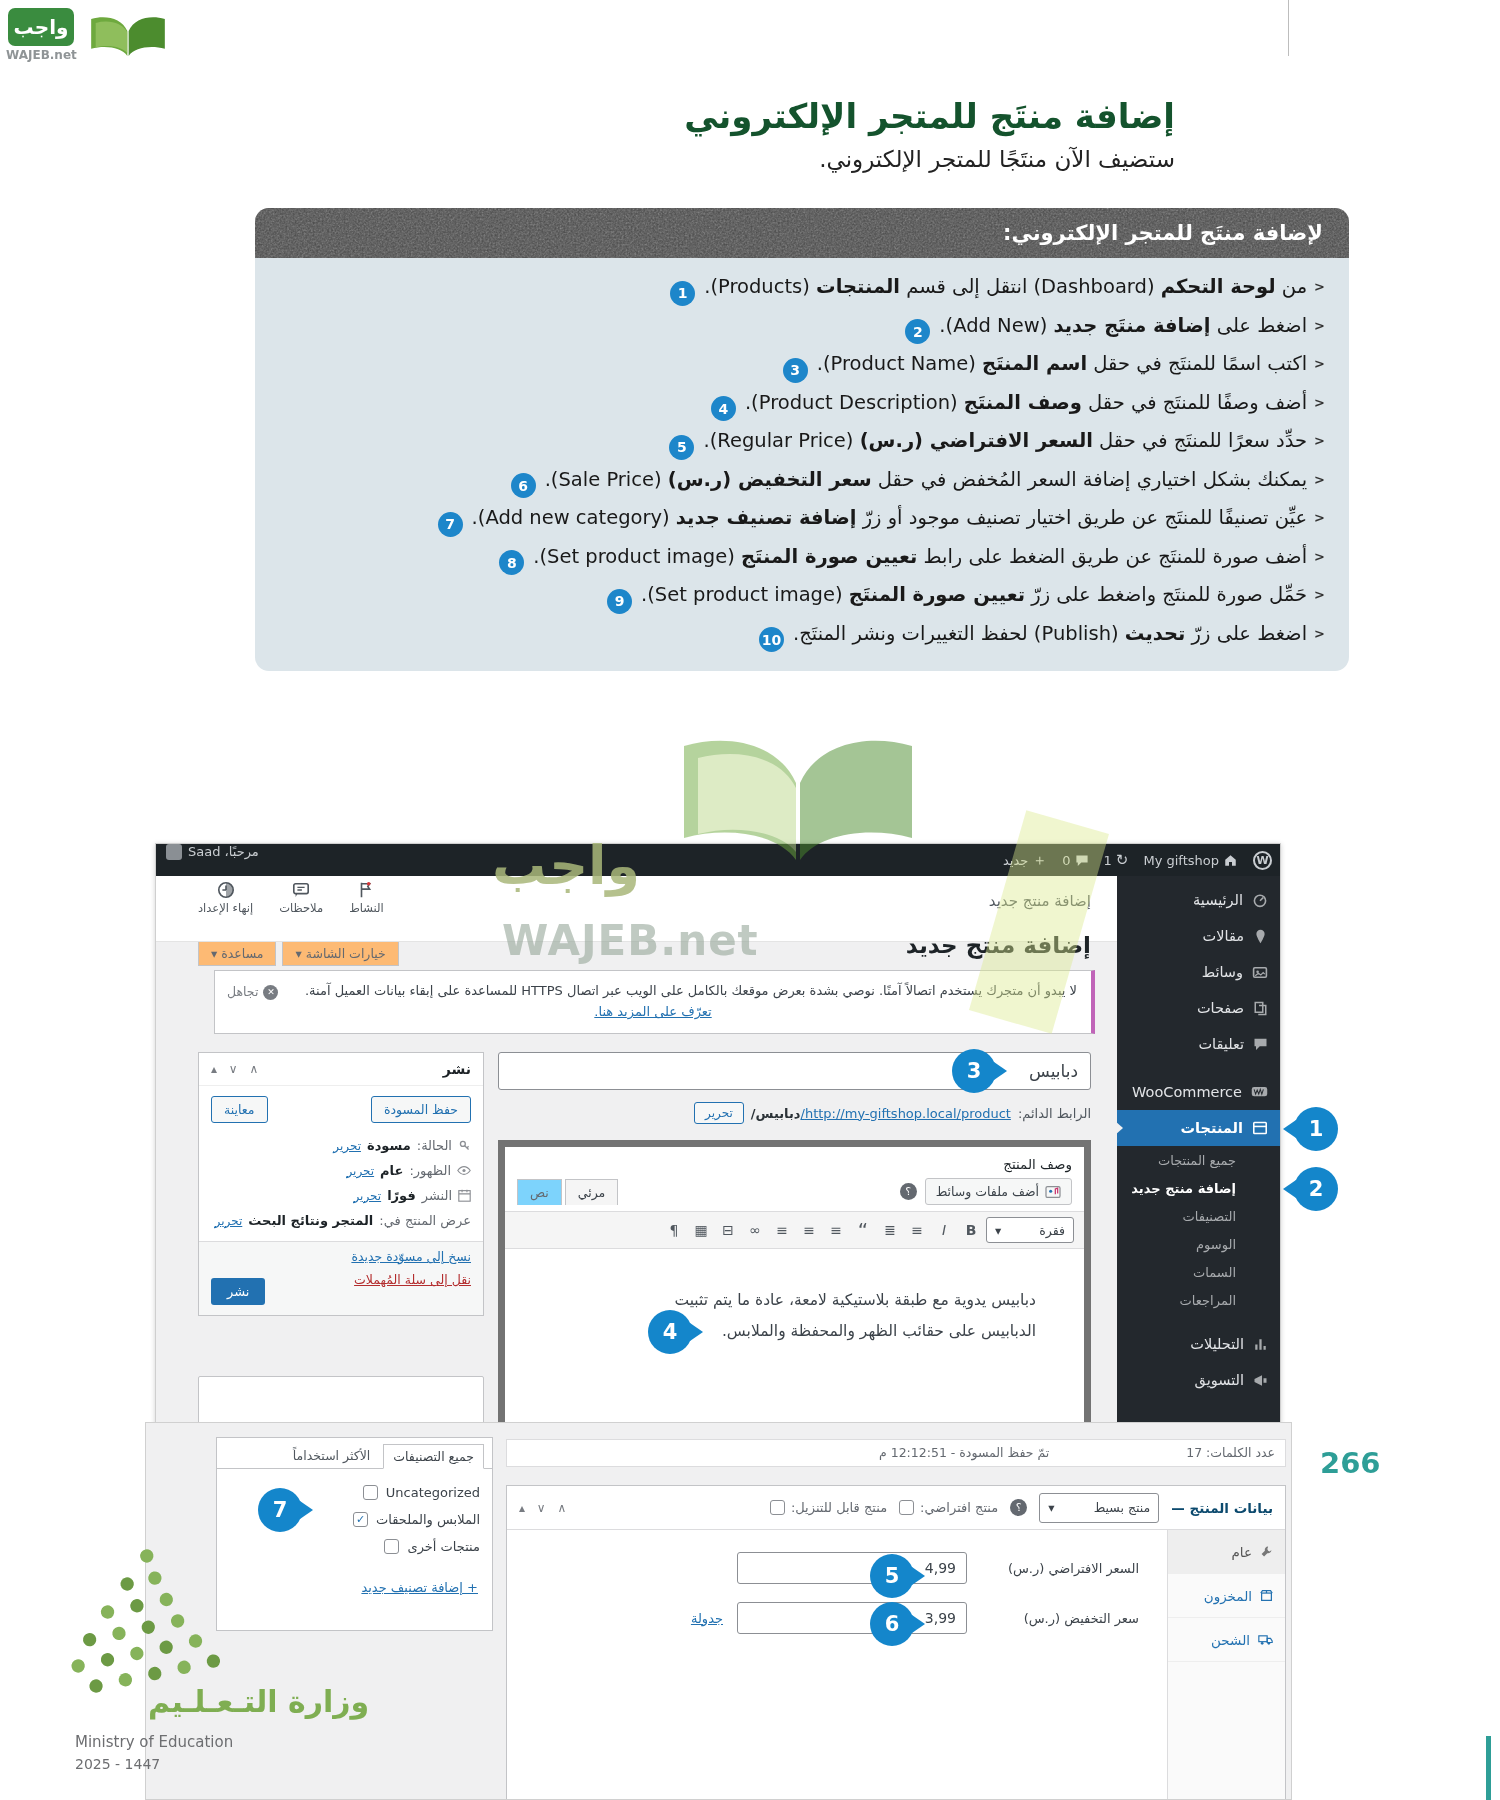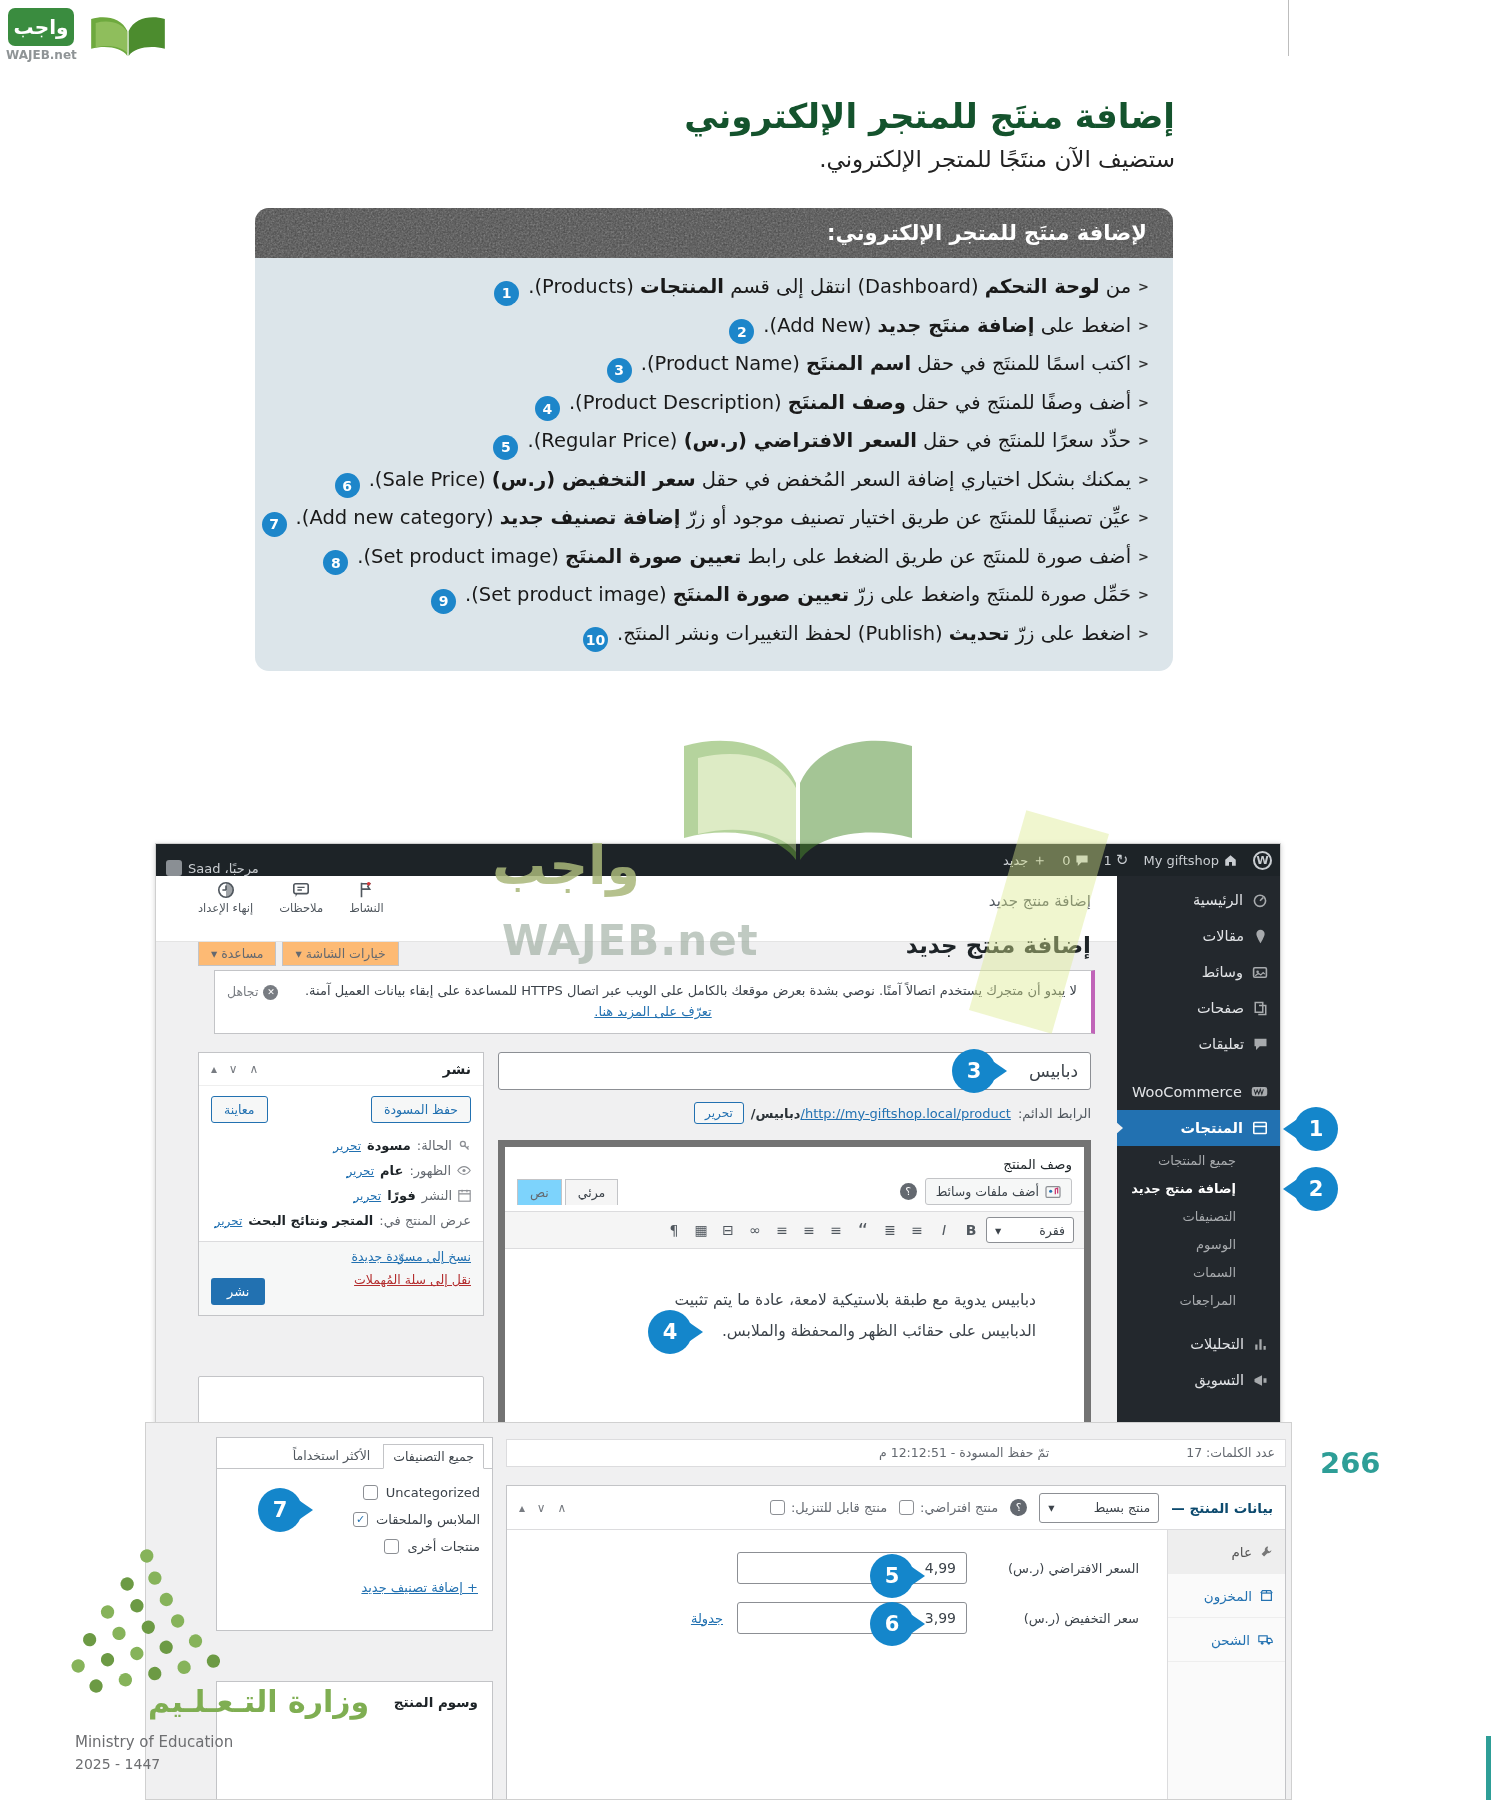--- a/index.html
+++ b/index.html
@@ -9,21 +9,21 @@
   .abs{position:absolute}
   b{font-weight:700}
   
   .brandbox{left:8px;top:8px;width:66px;height:38px;background:#3a8c3f;border-radius:7px;
             color:#fff;font-size:20px;font-weight:700;display:flex;align-items:center;justify-content:center}
   .branddomain{left:6px;top:48px;font-size:12px;font-weight:700;color:#8f9496;direction:ltr}
   
   .title{right:325px;top:96px;font-size:34px;font-weight:700;color:#14532d}
   .subtitle{right:325px;top:146px;font-size:23px;color:#222}
   
-  .ibox{left:255px;top:208px;width:918px;border-radius:14px;overflow:hidden}
+  .ibox{left:255px;top:208px;width:1094px;border-radius:14px;overflow:hidden}
   .ihead{position:relative;height:50px}
   .ihead svg{position:absolute;inset:0}
   .ihead .t{position:absolute;inset:0;display:flex;align-items:center;padding:0 26px;
             color:#fff;font-size:21px;font-weight:700;z-index:2}
   .ibody{background:#dce5ea;padding:10px 24px 18px 18px}
   .step{line-height:38.5px;font-size:19.5px;color:#191919;text-align:right;white-space:nowrap}
   .bl{font-size:13px;font-weight:700;color:#333;margin-left:7px;vertical-align:2px}
   .sb{display:inline-flex;width:25px;height:25px;border-radius:50%;background:#1d86ca;color:#fff;
       font-size:14px;font-weight:700;align-items:center;justify-content:center;margin-right:9px;vertical-align:-5px}
   
@@ -31,21 +31,21 @@
       font-size:21px;font-weight:700;display:flex;align-items:center;justify-content:center}
   .co.tl::before{content:"";position:absolute;left:-11px;top:13px;border-top:9px solid transparent;
       border-bottom:9px solid transparent;border-right:13px solid #1486cb}
   .co.tr::after{content:"";position:absolute;right:-11px;top:13px;border-top:9px solid transparent;
       border-bottom:9px solid transparent;border-left:13px solid #1486cb}
   
   .shot1{left:155px;top:843px;width:1126px;height:597px;background:#f0f0f1;border:1px solid #cfcfcf;
          box-shadow:0 1px 5px rgba(0,0,0,.18);overflow:hidden;z-index:1}
   .bar{position:absolute;left:0;top:0;width:100%;height:32px;background:#1d2327;color:#c9cdd1;font-size:13px}
   .bar .rgrp{position:absolute;right:8px;top:0;height:32px;display:flex;align-items:center;gap:15px}
-  .bar .lgrp{position:absolute;left:10px;top:0;height:32px;display:flex;align-items:flex-end;gap:6px;direction:ltr}
+  .bar .lgrp{position:absolute;left:10px;top:0;height:32px;display:flex;align-items:flex-start;gap:6px;direction:ltr}
   .bar .it{display:flex;align-items:center;gap:4px}
   .wlogo{width:19px;height:19px;border:2px solid #c9cdd1;border-radius:50%;display:flex;align-items:center;
          justify-content:center;font-size:11px;font-weight:700;direction:ltr}
   .avatar{width:16px;height:16px;background:#8a8f94;border-radius:3px}
   .sbar{position:absolute;right:0;top:32px;bottom:0;width:165px;background:#23282d;color:#e2e4e7;font-size:14.5px}
   .mi{height:36px;display:flex;align-items:center;gap:9px;padding:0 12px;color:#e2e4e7}
   .mi svg{flex:0 0 auto}
   .mi.active{background:#2271b1;color:#fff;font-weight:600;position:relative}
   .mi.active::after{content:"";position:absolute;left:0;top:11px;border-top:7px solid transparent;
       border-bottom:7px solid transparent;border-left:8px solid #f0f0f1}
@@ -559,23 +559,20 @@
           <span class="cb">✓</span>
         </div>
         <div class="citem">
           <span>منتجات أخرى</span>
           <span class="cb"></span>
         </div>
         <span class="addcat">+ إضافة تصنيف جديد</span>
       </div>
     </div>
 
-    <div class="tagpanel">
-      <div class="tagttl">وسوم المنتج</div>
-    </div>
   </div>
 
   <div class="abs co tl" style="left:1294px;top:1107px">1</div>
   <div class="abs co tl" style="left:1294px;top:1167px">2</div>
   <div class="abs co tr" style="left:952px;top:1049px">3</div>
   <div class="abs co tr" style="left:648px;top:1310px">4</div>
   <div class="abs co tr" style="left:870px;top:1554px">5</div>
   <div class="abs co tr" style="left:870px;top:1602px">6</div>
   <div class="abs co tr" style="left:258px;top:1488px">7</div>
 

